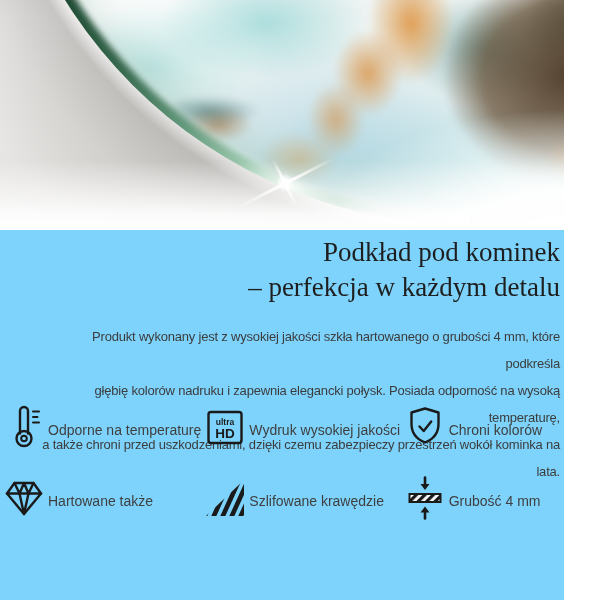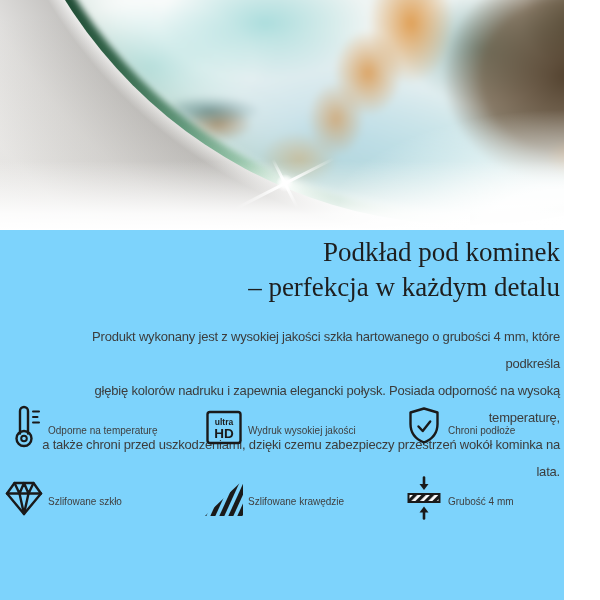--- a/index.html
+++ b/index.html
@@ -62,21 +62,21 @@
   .title{font-family:"Liberation Serif","DejaVu Serif",serif;font-weight:400;
     font-size:27px;line-height:35px;color:#1e1e1e;margin:5px 0 0 0;}
   .desc{margin-top:18px;font-size:13px;line-height:27px;color:#3c3c3c;letter-spacing:-0.2px;}
 
   
   .features{position:absolute;left:0;top:393px;width:600px;
     display:grid;grid-template-columns:repeat(3,1fr);row-gap:13px;}
   .feature{display:flex;flex-direction:row;align-items:center;justify-content:flex-start;
     padding-top:10px;}
   .feature .icon{width:48px;height:48px;display:block;}
-  .feature .label{margin-top:6px;font-size:10px;color:#3f3f3f;white-space:nowrap;}
+  .feature .label{margin-top:6px;font-size:14px;color:#3f3f3f;white-space:nowrap;}
   .ic{stroke:#1a1a1a;fill:none;stroke-width:2.4;stroke-linecap:round;stroke-linejoin:round;}
 </style>
 </head>
 <body>
 
 <div class="page">
 
   <div class="hero">
     <div class="hero-backdrop"></div>
     <div class="glass-disc">
@@ -125,33 +125,33 @@
       <div class="label">Wydruk wysokiej jakości</div>
     </div>
 
     <div class="feature">
       <svg class="icon" viewBox="0 0 48 48">
         <g class="ic" stroke-width="2.6">
           <path d="M24 5.5 37.5 9.5 V21 c0 9.5 -6 15.5 -13.5 18.5 C16.5 36.5 10.5 30.5 10.5 21 V9.5 Z"></path>
           <path d="M18.5 23.5 l4.2 4.5 7.5-9.5"></path>
         </g>
       </svg>
-      <div class="label">Chroni podłoże</div>
+      <div class="label">Chroni kolorów</div>
     </div>
 
     <div class="feature">
       <svg class="icon" viewBox="0 0 48 48">
         <g class="ic" stroke-width="2">
           <path d="M14.5 9 h19 L41 19.5 24 40 7 19.5 Z"></path>
           <path d="M7 19.5 h34"></path>
           <path d="M14.5 9 l5 10.5 L24 9 l4.5 10.5 L33.5 9"></path>
           <path d="M19.5 19.5 24 40 l4.5-20.5"></path>
         </g>
       </svg>
-      <div class="label">Szlifowane szkło</div>
+      <div class="label">Hartowane także</div>
     </div>
 
     <div class="feature">
       <svg class="icon" viewBox="0 0 48 48">
         <defs>
             <clipPath id="triclip">
               <polygon points="5,42 43,42 43,6"></polygon>
             </clipPath>
           </defs>
         <g clip-path="url(#triclip)" stroke="#1a1a1a" stroke-width="4.6">

